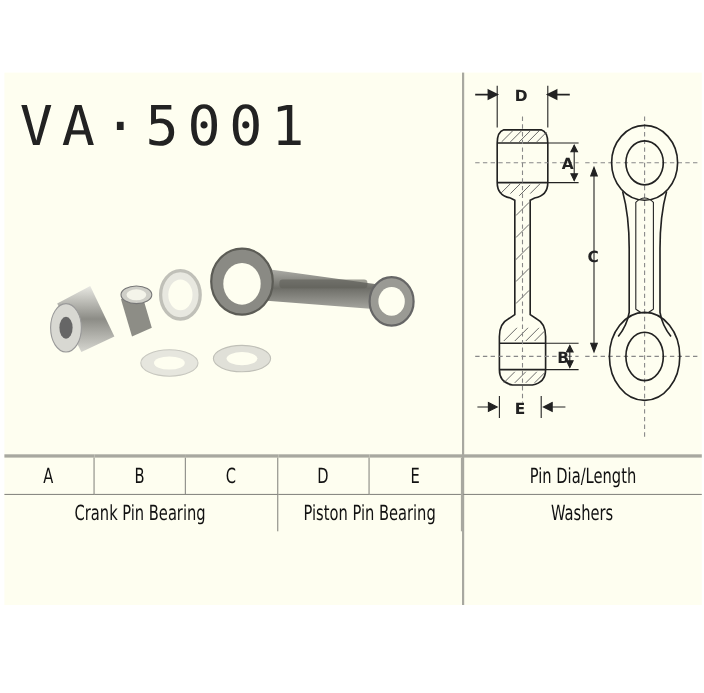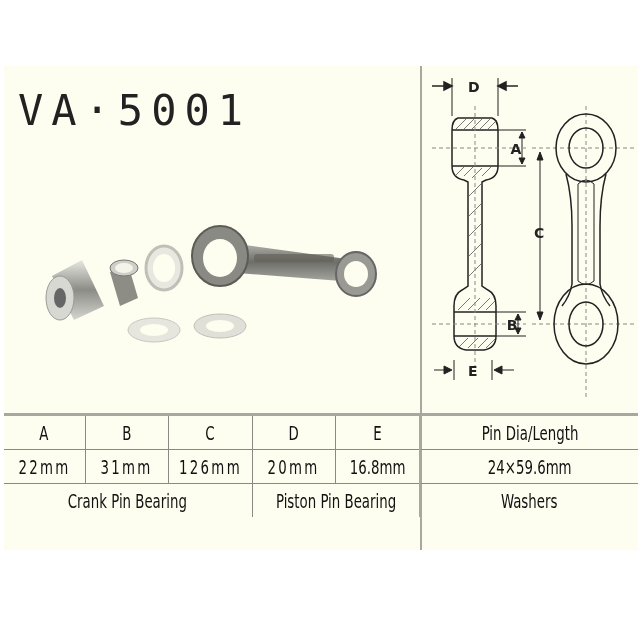--- a/index.html
+++ b/index.html
@@ -2,21 +2,21 @@
 <html><head>
 <meta charset="utf-8">
 <style>
   html, body { margin: 0; padding: 0; background: #ffffff; }
   body { width: 640px; height: 630px; position: relative; overflow: hidden;
          font-family: "DejaVu Sans", sans-serif; }
   .panel { position: absolute; left: 4px; top: 66px; width: 634px; height: 484px;
            background: #fefef0; }
   .vdiv-main { position: absolute; left: 416px; top: 0; width: 2px; height: 484px; background: #a8a8a0; }
   .title { position: absolute; left: 14px; top: 20px; font-family: "DejaVu Sans Mono", monospace;
-           font-size: 42px; letter-spacing: 8px; color: #222; font-weight: normal; }
+           font-size: 50px; letter-spacing: 8px; color: #222; font-weight: normal; }
   .photo { position: absolute; left: 20px; top: 150px; width: 370px; height: 140px; }
   .diagram { position: absolute; left: 418px; top: 0; width: 216px; height: 346px; }
   table.spec { position: absolute; left: 0; top: 347px; width: 634px; border-collapse: collapse;
                table-layout: fixed; font-family: "DejaVu Sans Condensed", "DejaVu Sans", sans-serif; }
   table.spec td { border: 1.5px solid #8a8a84; height: 33px; text-align: center; font-size: 19px;
                   color: #111; padding: 0; transform-origin: center; }
   table.spec tr:first-child td { border-top: 3px solid #a8a8a0; }
   table.spec td:first-child { border-left: none; }
   table.spec td:last-child { border-right: none; }
   table.spec tr:last-child td { border-bottom: none; }
@@ -188,27 +188,19 @@
     <tbody>
         <tr>
       <td><span class="cond">A</span></td>
       <td><span class="cond">B</span></td>
       <td><span class="cond">C</span></td>
       <td><span class="cond">D</span></td>
       <td class="main-split"><span class="cond">E</span></td>
       <td><span class="cond">Pin Dia/Length</span></td>
     </tr>
     <tr>
-      <td><span class="cond spaced">22mm</span></td>
-      <td><span class="cond spaced">31mm</span></td>
-      <td><span class="cond spaced">126mm</span></td>
-      <td><span class="cond spaced">20mm</span></td>
-      <td class="main-split"><span class="cond">16.8mm</span></td>
-      <td><span class="cond">24×59.6mm</span></td>
-    </tr>
-    <tr>
       <td colspan="3" style="border-right:1.5px solid #8a8a84"><span class="cond">Crank Pin Bearing</span></td>
       <td colspan="2" class="main-split"><span class="cond">Piston Pin Bearing</span></td>
       <td><span class="cond">Washers</span></td>
     </tr>
   </tbody>
     </table>
 </div>
 
 </body></html>

